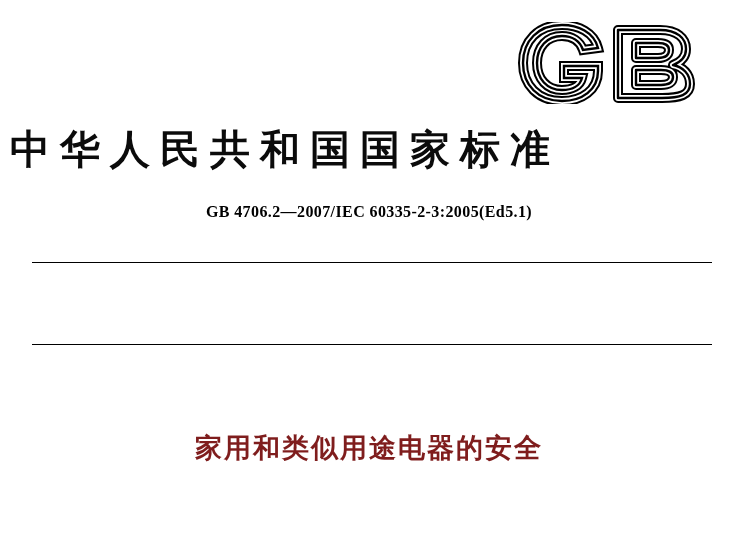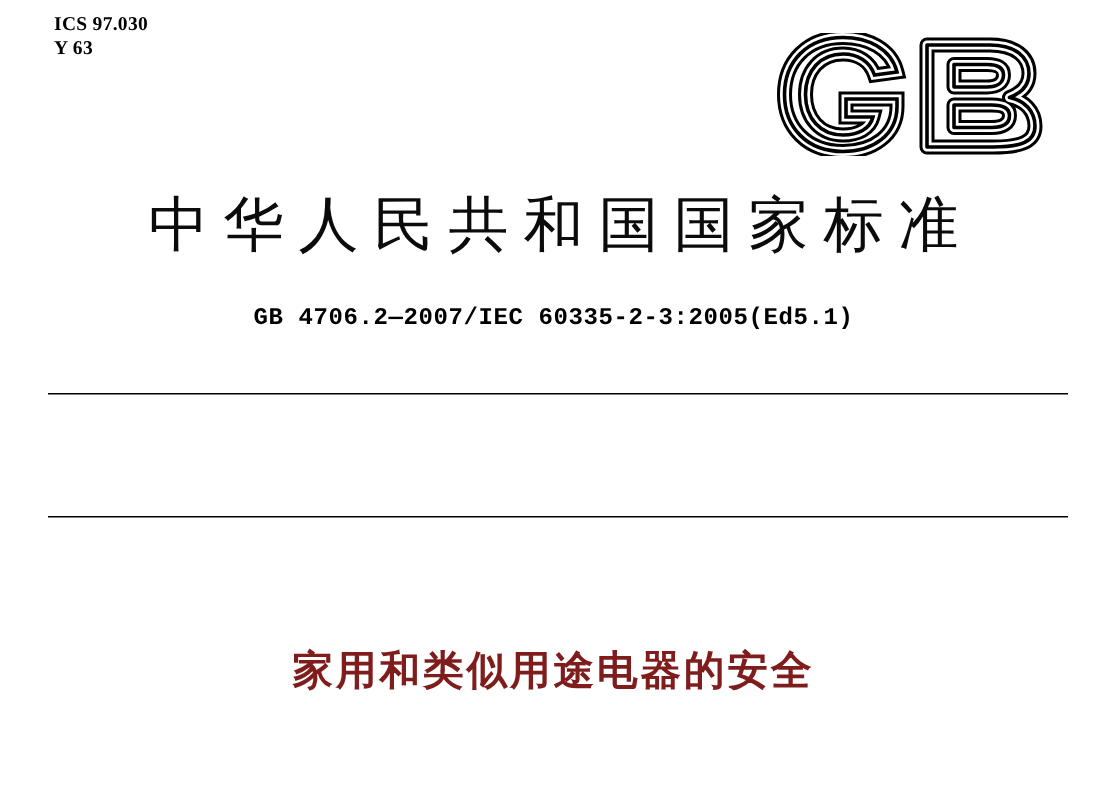--- a/index.html
+++ b/index.html
@@ -47,37 +47,37 @@
     height: 82px;
   }
   .gb-logo svg { display: block; }
 
   
   .cn-title {
     position: absolute;
     left: 0;
     right: 0;
     top: 122px;
-    text-align: center;
+    text-align: left;
     font-family: "DejaVu Sans", sans-serif;
-    font-weight: normal;
+    font-weight: bold;
     font-size: 40px;
     letter-spacing: 10px;
     text-indent: 10px;
     color: #0b0b0b;
   }
 
   
   .std-no {
     position: absolute;
     left: 0;
     right: 0;
     top: 203px;
     text-align: center;
-    font-family: Liberation Mono, monospace;
+    font-family: Liberation Serif, serif;
     font-weight: bold;
     font-size: 16px;
     letter-spacing: 0.4px;
   }
 
   
   .replaces {
     position: absolute;
     right: 44px;
     top: 231px;
@@ -124,24 +124,20 @@
     letter-spacing: 2px;
     line-height: 1.35;
     margin-top: 8px;
   }
 </style>
 </head>
 <body>
 
 <div class="page">
 
-  <div class="ics-block">
-    <div class="ics-line">ICS 97.030</div>
-    <div class="ics-line">Y 63</div>
-  </div>
 
   <div class="gb-logo">
     <svg viewBox="0 0 196 82" width="196" height="82" aria-hidden="true">
       <defs>
         <clipPath id="clipG">
           <path d="M0 0 H96 V82 H0 Z"></path>
         </clipPath>
         <clipPath id="clipB">
           <path d="M96 0 H196 V82 H96 Z"></path>
         </clipPath>

